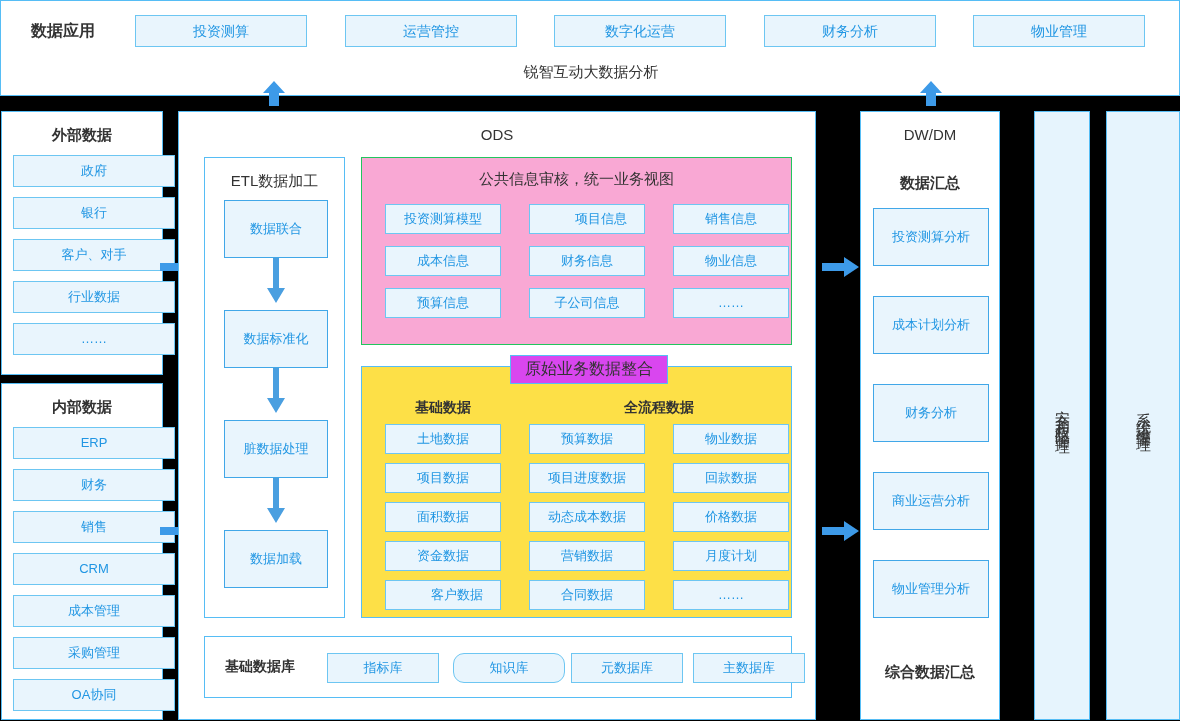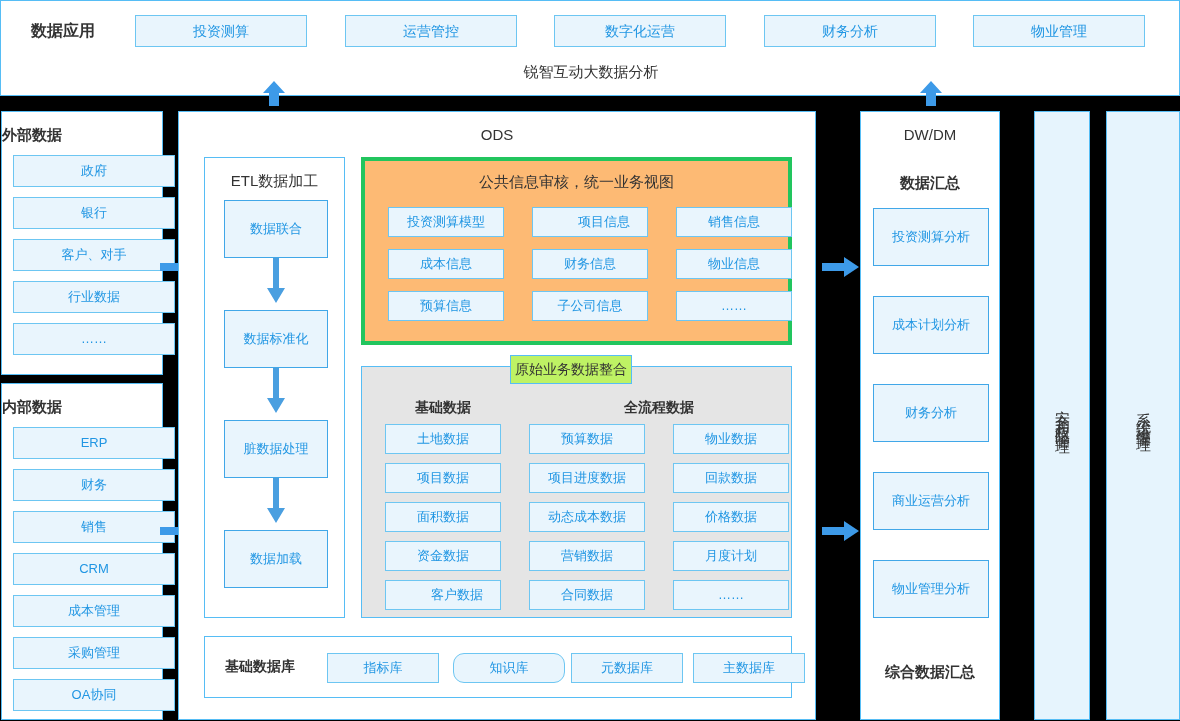--- a/index.html
+++ b/index.html
@@ -22,39 +22,39 @@
   .hdr-btn{position:absolute;top:14px;height:32px;width:172px;font-size:14px;}
   .hdr-sub{position:absolute;top:62px;left:0;width:1180px;text-align:center;font-size:15px;color:#333;}
 
   
   .arrow-up{position:absolute;width:26px;height:26px;}
   .arrow-right{position:absolute;width:38px;height:22px;}
 
   
   #ext-panel{left:1px;top:111px;width:162px;height:264px;}
   #int-panel{left:1px;top:383px;width:162px;height:337px;}
-  .side-ttl{position:absolute;left:0;width:100%;text-align:left;font-size:15px;font-weight:bold;color:#333;}
+  .side-ttl{position:absolute;left:0;width:100%;text-align:center;font-size:15px;font-weight:bold;color:#333;}
   .side-box{position:absolute;left:11px;width:162px;height:32px;font-size:13px;}
 
   
   #ods-panel{left:178px;top:111px;width:638px;height:609px;}
   #ods-title{position:absolute;left:0;top:14px;width:100%;text-align:center;font-size:15px;color:#333;}
 
   #etl-panel{position:absolute;left:25px;top:45px;width:141px;height:461px;background:#fff;border:1px solid #56bdf5;box-sizing:border-box;}
   #etl-title{position:absolute;left:0;top:14px;width:100%;text-align:center;font-size:15px;color:#333;}
   .etl-box{position:absolute;left:19px;width:104px;height:58px;font-size:13px;}
   .down-arrow{position:absolute;left:62px;width:18px;height:46px;}
 
-  #pub-panel{position:absolute;left:182px;top:45px;width:431px;height:188px;background:#fdba74;border:4px solid #22c55e;box-sizing:border-box;}
+  #pub-panel{position:absolute;left:182px;top:45px;width:431px;height:188px;background:#f9a8d4;border:1px solid #22c55e;box-sizing:border-box;}
   #pub-title{position:absolute;left:0;top:12px;width:100%;text-align:center;font-size:15px;color:#333;}
   .pub-box{position:absolute;width:116px;height:30px;font-size:13px;}
 
-  #raw-panel{position:absolute;left:182px;top:254px;width:431px;height:252px;background:#e5e5e5;border:1px solid #56bdf5;box-sizing:border-box;}
-  #raw-tag{position:absolute;left:331px;top:243px;width:122px;height:29px;background:#bef264;border:1px solid #56bdf5;
-           box-sizing:border-box;display:flex;align-items:center;justify-content:center;font-size:14px;color:#333;z-index:4;}
+  #raw-panel{position:absolute;left:182px;top:254px;width:431px;height:252px;background:#fde047;border:1px solid #56bdf5;box-sizing:border-box;}
+  #raw-tag{position:absolute;left:331px;top:243px;width:158px;height:29px;background:#d946ef;border:1px solid #56bdf5;
+           box-sizing:border-box;display:flex;align-items:center;justify-content:center;font-size:16px;color:#333;z-index:4;}
   .raw-colttl{position:absolute;font-size:14px;color:#333;font-weight:bold;text-align:center;}
   .raw-box{position:absolute;width:116px;height:30px;font-size:13px;}
 
   #db-panel{position:absolute;left:25px;top:524px;width:588px;height:62px;background:#fff;border:1px solid #56bdf5;box-sizing:border-box;}
   #db-label{position:absolute;left:20px;top:21px;font-size:14px;color:#333;font-weight:bold;}
   .db-box{position:absolute;top:16px;width:112px;height:30px;font-size:13px;}
 
   
   #dw-panel{left:860px;top:111px;width:140px;height:609px;}
   #dw-title{position:absolute;left:0;top:14px;width:100%;text-align:center;font-size:15px;color:#333;}

